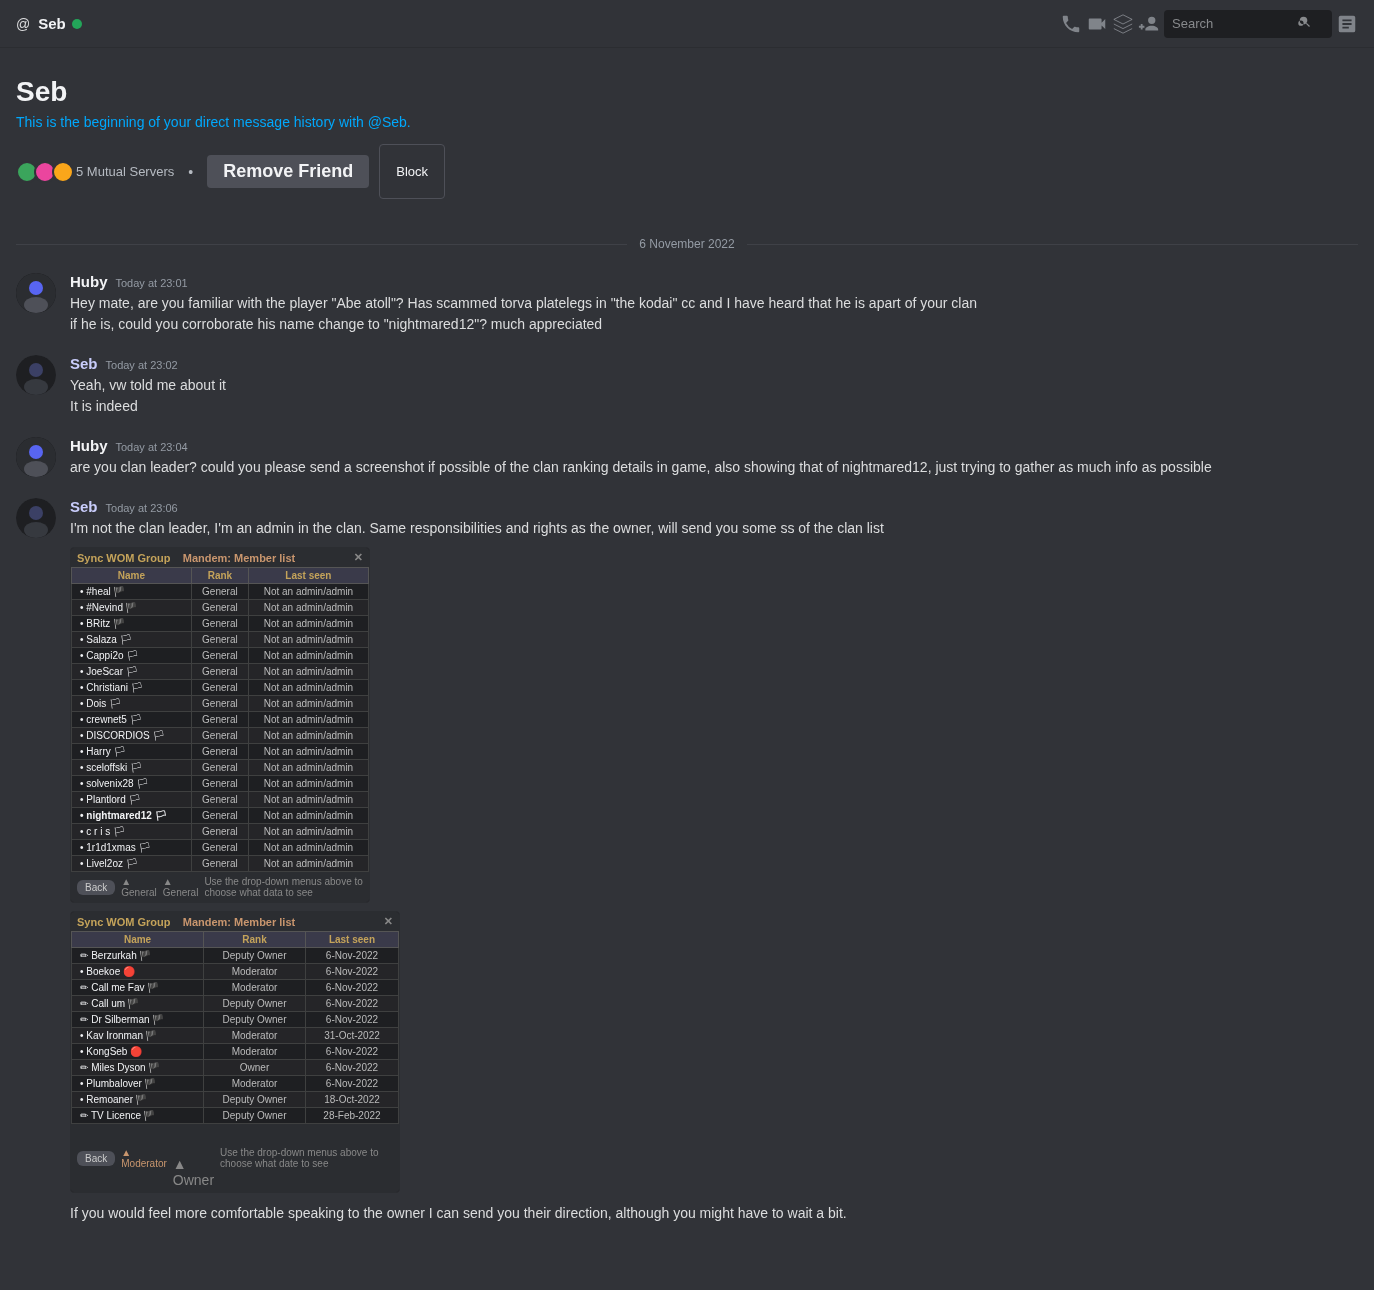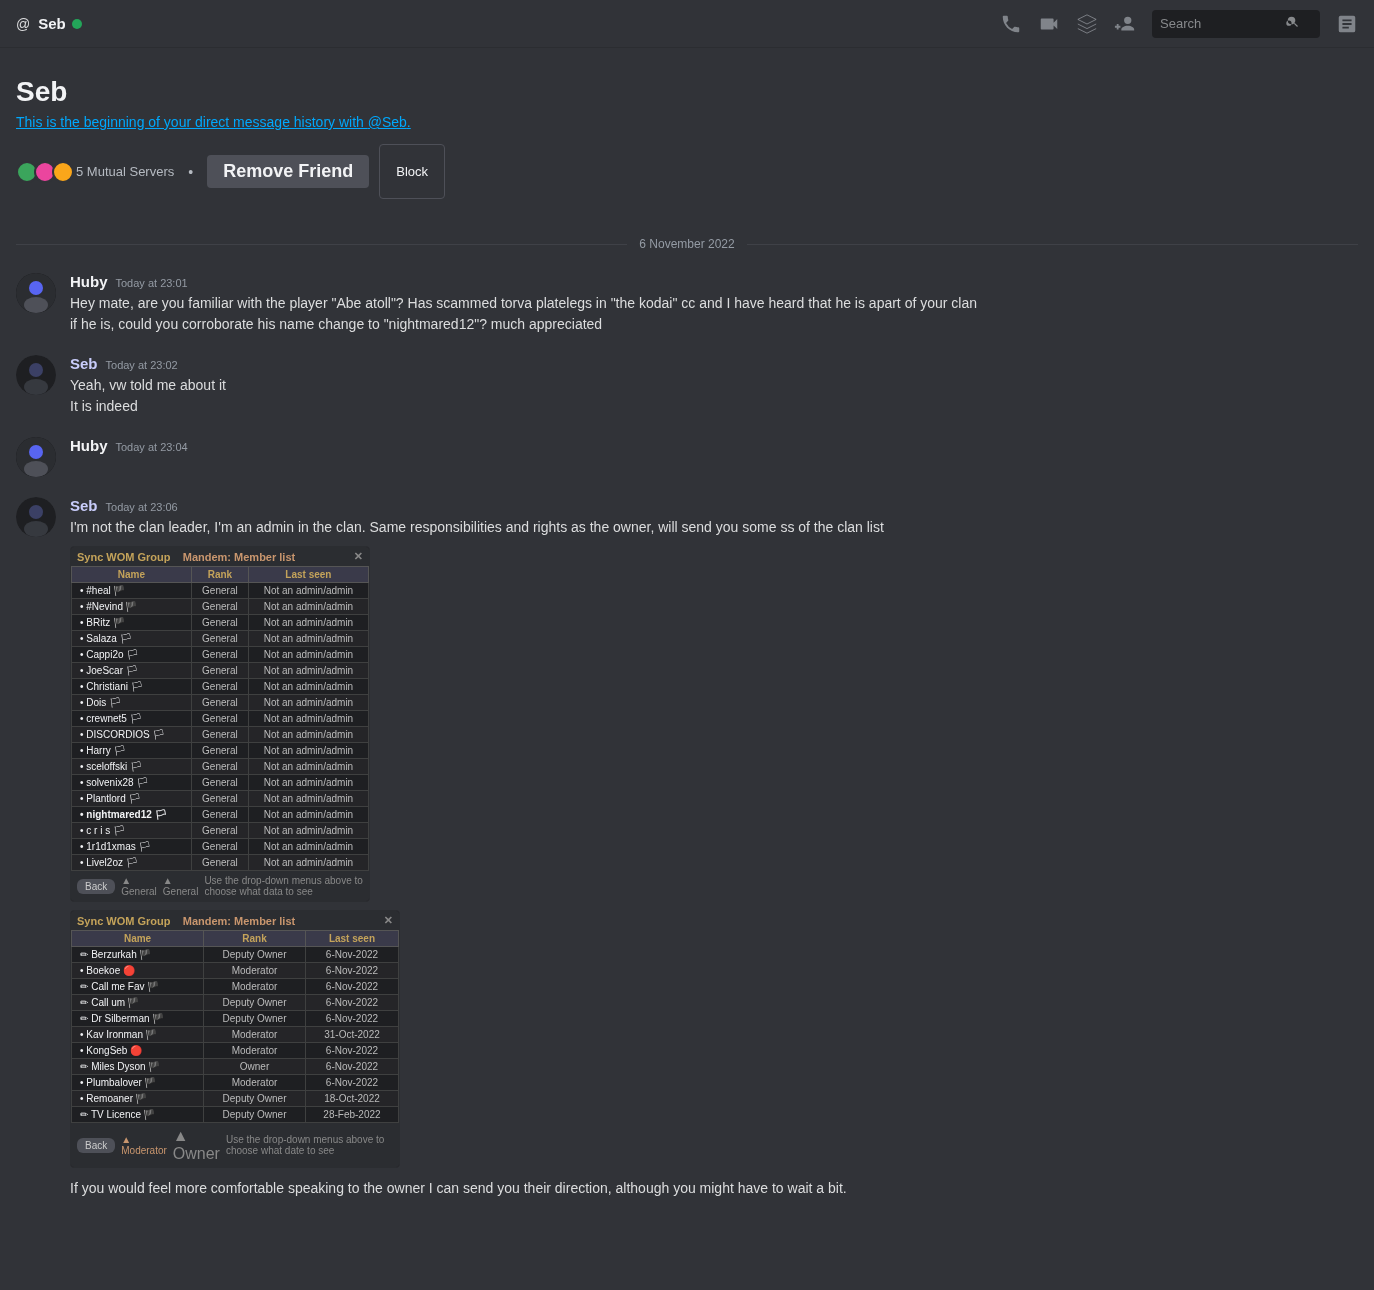--- a/index.html
+++ b/index.html
@@ -39,21 +39,21 @@
     .online-dot {
       width: 10px;
       height: 10px;
       background: #23a559;
       border-radius: 50%;
       display: inline-block;
     }
     .topbar-right {
       display: flex;
       align-items: center;
-      gap: 16px;
+      gap: 4px;
     }
     .topbar-icon {
       color: #b5bac1;
       cursor: pointer;
       font-size: 20px;
       display: flex;
       align-items: center;
     }
     .search-box {
       display: flex;
@@ -91,21 +91,20 @@
       color: #f2f3f5;
       margin-bottom: 6px;
     }
     .profile-desc {
       color: #b5bac1;
       font-size: 14px;
       margin-bottom: 14px;
     }
     .profile-desc span {
       color: #00a8fc;
-      text-decoration: underline;
     }
     .profile-actions {
       display: flex;
       align-items: center;
       gap: 10px;
       margin-bottom: 14px;
       margin-top: 8px;
     }
     .mutual-servers {
       display: flex;
@@ -425,20 +424,23 @@
             <circle cx="20" cy="20" r="20" fill="#2b2d31"></circle>
             <circle cx="20" cy="15" r="7" fill="#5865f2"></circle>
             <ellipse cx="20" cy="32" rx="12" ry="8" fill="#4e5058"></ellipse>
           </svg>
       </div>
       <div class="message-content">
         <div class="message-header">
           <span class="message-author huby">Huby</span>
           <span class="message-time">Today at 23:04</span>
         </div>
+        <div class="message-text">
+          are you clan leader? could you please send a screenshot if possible of the clan ranking details in game, also showing that of nightmared12, just trying to gather as much info as possible
+        </div>
       </div>
     </div>
 
     <div class="message-group">
       <div class="avatar seb">
         <svg width="40" height="40" viewBox="0 0 40 40">
             <circle cx="20" cy="20" r="20" fill="#1e1f22"></circle>
             <circle cx="20" cy="15" r="7" fill="#3b4065"></circle>
             <ellipse cx="20" cy="32" rx="12" ry="8" fill="#36393f"></ellipse>
           </svg>
@@ -635,21 +637,21 @@
                 <tr>
                     <td class="player-name">✏ TV Licence 🏴</td>
                     <td>Deputy Owner</td>
                     <td>28-Feb-2022</td>
                   </tr>
               </tbody>
             </table>
             <div class="game-footer">
               <button class="game-footer-btn">Back</button>
               <span style="color:#c9966e;font-size:10px;">▲ Moderator</span>
-              <span style="color:#888;font-size:16px;">▲ Owner</span>
+              <span style="color:#888;font-size:14px;margin-top:28px;">▲ Owner</span>
               <span class="game-footer-text">Use the drop-down menus above to choose what date to see</span>
             </div>
           </div>
 
         </div>
 
         <div class="message-text" style="margin-top: 10px;">
           If you would feel more comfortable speaking to the owner I can send you their direction, although you might have to wait a bit.
         </div>
 

